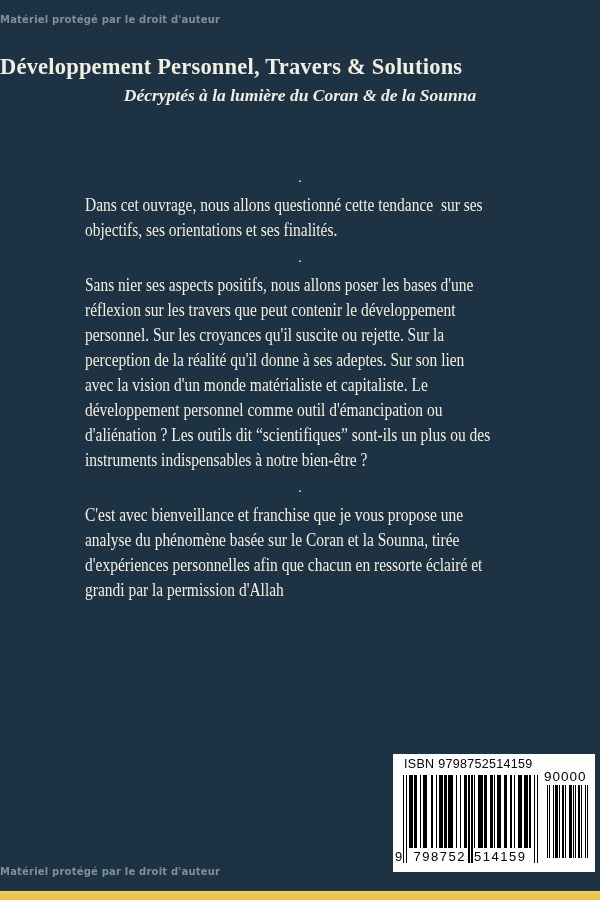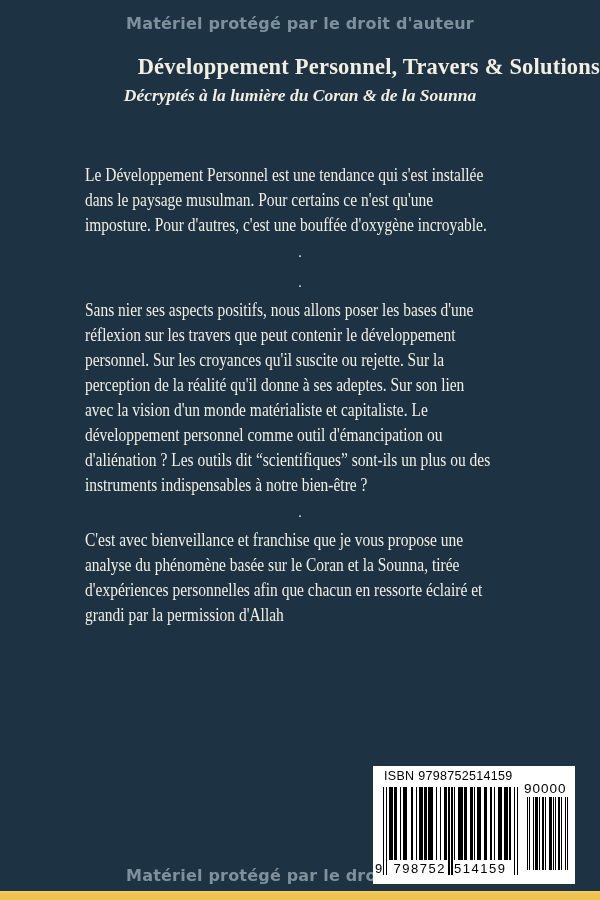--- a/index.html
+++ b/index.html
@@ -9,28 +9,28 @@
     --accent:#eec24e;
     --bc-bg:#ffffff;
     --bc-fg:#000000;
   }
   html,body{margin:0;padding:0;background:#111;}
   .page{
     position:relative;width:600px;height:900px;background:var(--bg);
     overflow:hidden;font-family:"Liberation Serif",serif;
   }
   .notice{
-    position:absolute;left:0;width:100%;text-align:center;
-    font-family:"DejaVu Sans",sans-serif;font-size:16px;font-weight:bold;
+    position:absolute;left:0;width:100%;text-align:left;
+    font-family:"DejaVu Sans",sans-serif;font-size:10px;font-weight:bold;
     color:var(--notice);letter-spacing:0.2px;
   }
   .notice-top{top:14px;}
   .notice-bottom{top:866px;z-index:1;}
   .title{
-    position:absolute;top:54px;left:0;width:100%;margin:0;text-align:right;
+    position:absolute;top:54px;left:0;width:100%;margin:0;text-align:left;
     font-family:"Liberation Serif",serif;font-weight:700;font-size:22.5px;
     color:var(--ink);letter-spacing:0.2px;
   }
   .subtitle{
     position:absolute;top:85px;left:0;width:100%;margin:0;text-align:center;
     font-family:"Liberation Serif",serif;font-style:italic;font-weight:600;
     font-size:17.5px;color:var(--ink);
   }
   .body-text{
     position:absolute;left:85px;top:163px;width:460px;color:var(--ink);
@@ -38,22 +38,22 @@
   }
   .para .line{
     line-height:25px;white-space:pre;
     transform:scaleX(0.86);transform-origin:0 50%;
   }
   .sep{
     height:30px;line-height:30px;width:430px;text-align:center;
     font-size:14px;color:var(--ink);
   }
   .barcode-box{
-    position:absolute;left:373px;top:754px;width:202px;height:118px;
-    background:var(--bc-bg);z-index:2;margin-top:12px;
+    position:absolute;left:393px;top:754px;width:202px;height:118px;
+    background:var(--bc-bg);z-index:2;
   }
   .isbn{
     position:absolute;left:11px;top:3px;
     font-family:"Liberation Sans",sans-serif;font-size:12.5px;
     color:var(--bc-fg);letter-spacing:0.3px;white-space:nowrap;
   }
   .main-bars{position:absolute;left:10px;top:21px;}
   .addon-bars{position:absolute;left:153px;top:31px;}
   svg rect{fill:var(--bc-fg);}
   svg{shape-rendering:crispEdges;}
@@ -79,26 +79,25 @@
 
 <div class="page">
 
   <div class="notice notice-top">Matériel protégé par le droit d'auteur</div>
 
   <h1 class="title">Développement Personnel, Travers &amp; Solutions</h1>
 
   <h2 class="subtitle">Décryptés à la lumière du Coran &amp; de la Sounna</h2>
 
   <div class="body-text">
+      <div class="sep">.</div>
       <div class="para">
-        <div class="line">Le Développement Personnel est une tendance qui s'est installée</div>
-        <div class="line">dans le paysage musulman. Pour certains ce n'est qu'une</div>
-        <div class="line">imposture. Pour d'autres, c'est une bouffée d'oxygène incroyable.</div>
+        <div class="line">Dans cet ouvrage, nous allons questionné cette tendance  sur ses</div>
+        <div class="line">objectifs, ses orientations et ses finalités.</div>
       </div>
-      <div class="sep">.</div>
       <div class="sep">.</div>
       <div class="para">
         <div class="line">Sans nier ses aspects positifs, nous allons poser les bases d'une</div>
         <div class="line">réflexion sur les travers que peut contenir le développement</div>
         <div class="line">personnel. Sur les croyances qu'il suscite ou rejette. Sur la</div>
         <div class="line">perception de la réalité qu'il donne à ses adeptes. Sur son lien</div>
         <div class="line">avec la vision d'un monde matérialiste et capitaliste. Le</div>
         <div class="line">développement personnel comme outil d'émancipation ou</div>
         <div class="line">d'aliénation ? Les outils dit “scientifiques” sont-ils un plus ou des</div>
         <div class="line">instruments indispensables à notre bien-être ?</div>

